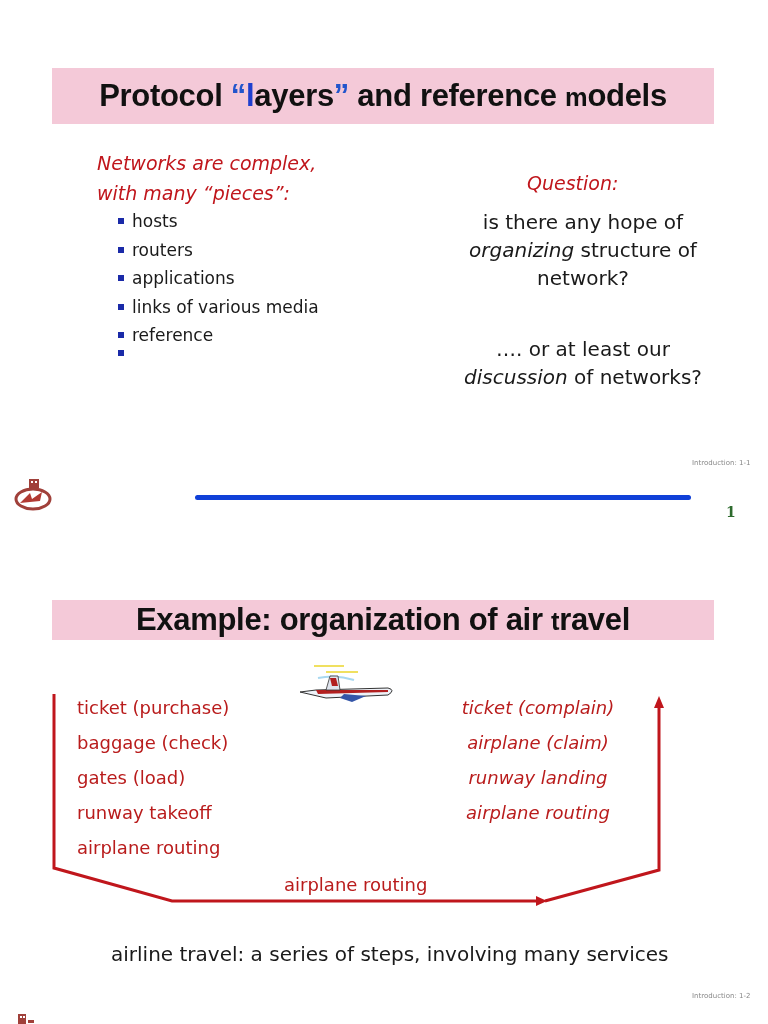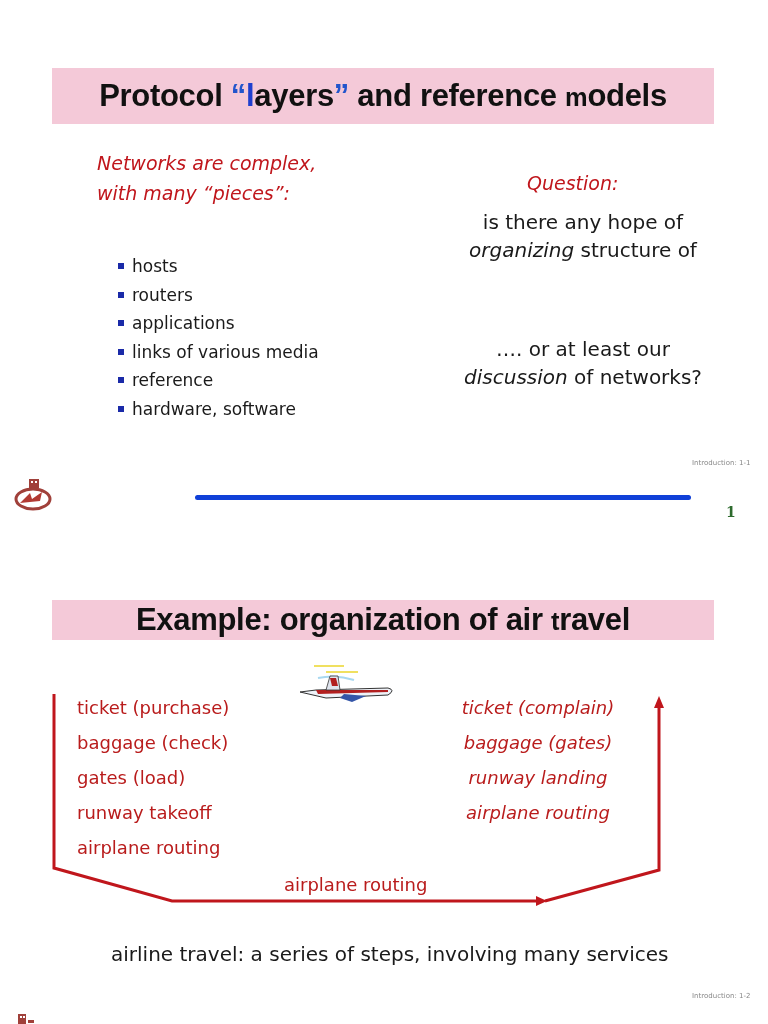--- a/index.html
+++ b/index.html
@@ -35,21 +35,21 @@
     <div class="title-text" style="font-size:31px;">
       <span>Protocol </span><span class="q">“</span><span class="hl">l</span><span>ayers</span><span class="q">”</span><span> and reference </span><span class="sm">m</span><span>odels</span>
     </div>
   </div>
 
   <div class="abs red-ital" style="left:97px; top:148px; font-size:19px; line-height:30px;">
     <div>Networks are complex,</div>
     <div>with many “pieces”:</div>
   </div>
 
-  <ul class="bullets abs" style="left:118px; top:207px;margin-top:45px;">
+  <ul class="bullets abs" style="left:118px; top:207px;">
     <li>
         <span class="sq"></span>
         <span>hosts</span>
       </li>
     <li>
         <span class="sq"></span>
         <span>routers</span>
       </li>
     <li>
         <span class="sq"></span>
@@ -58,29 +58,29 @@
     <li>
         <span class="sq"></span>
         <span>links of various media</span>
       </li>
     <li>
         <span class="sq"></span>
         <span>reference</span>
       </li>
     <li>
         <span class="sq"></span>
-        <span>hardware, software</span>
       </li>
   </ul>
 
   <div class="abs red-ital" style="left:527px; top:172px; font-size:19px;">Question:</div>
 
   <div class="abs qblock" style="left:448px; top:208px; width:270px;">
     <div>is there any hope of</div>
     <div><i>organizing</i><span> structure of</span></div>
+    <div>network?</div>
   </div>
 
   <div class="abs qblock" style="left:448px; top:335px; width:270px;">
     <div>…. or at least our</div>
     <div><i>discussion</i><span> of networks?</span></div>
   </div>
 
   <div class="abs small-foot" style="left:692px; top:459px;">Introduction: 1-1</div>
 
   <svg class="abs" style="left:12px; top:477px;" width="42" height="36" viewBox="0 0 42 36">
@@ -125,21 +125,21 @@
   <div class="abs" style="left:77px; top:690px;">
     <div class="air">ticket (purchase)</div>
     <div class="air">baggage (check)</div>
     <div class="air">gates (load)</div>
     <div class="air">runway takeoff</div>
     <div class="air">airplane routing</div>
   </div>
 
   <div class="abs" style="left:438px; top:690px; width:200px;">
     <div class="air right">ticket (complain)</div>
-    <div class="air right">baggage (gates)</div>
+    <div class="air right">airplane (claim)</div>
     <div class="air right">runway landing</div>
     <div class="air right">airplane routing</div>
   </div>
 
   <div class="abs air" style="left:284px; top:867px;">airplane routing</div>
 
   <div class="abs" style="left:111px; top:942px; font-size:20px; color:#1a1a1a; white-space:nowrap;">airline travel: a series of steps, involving many services</div>
 
   <div class="abs small-foot" style="left:692px; top:992px;">Introduction: 1-2</div>
 

